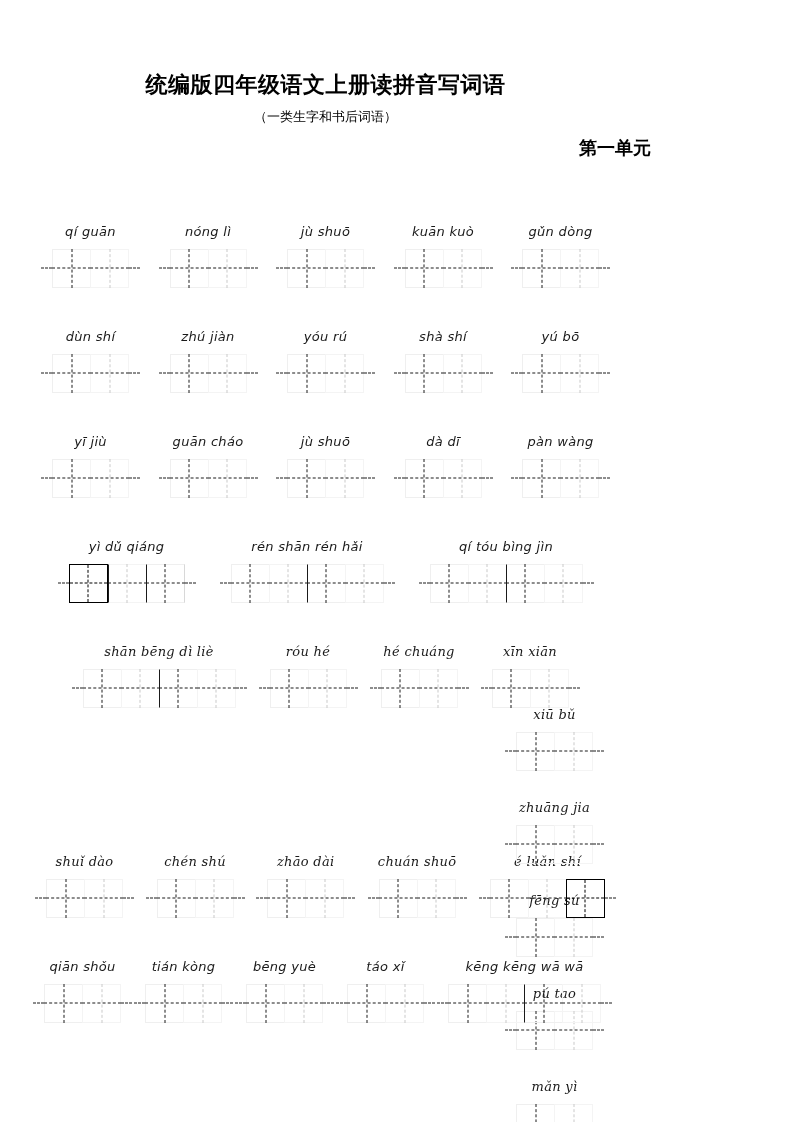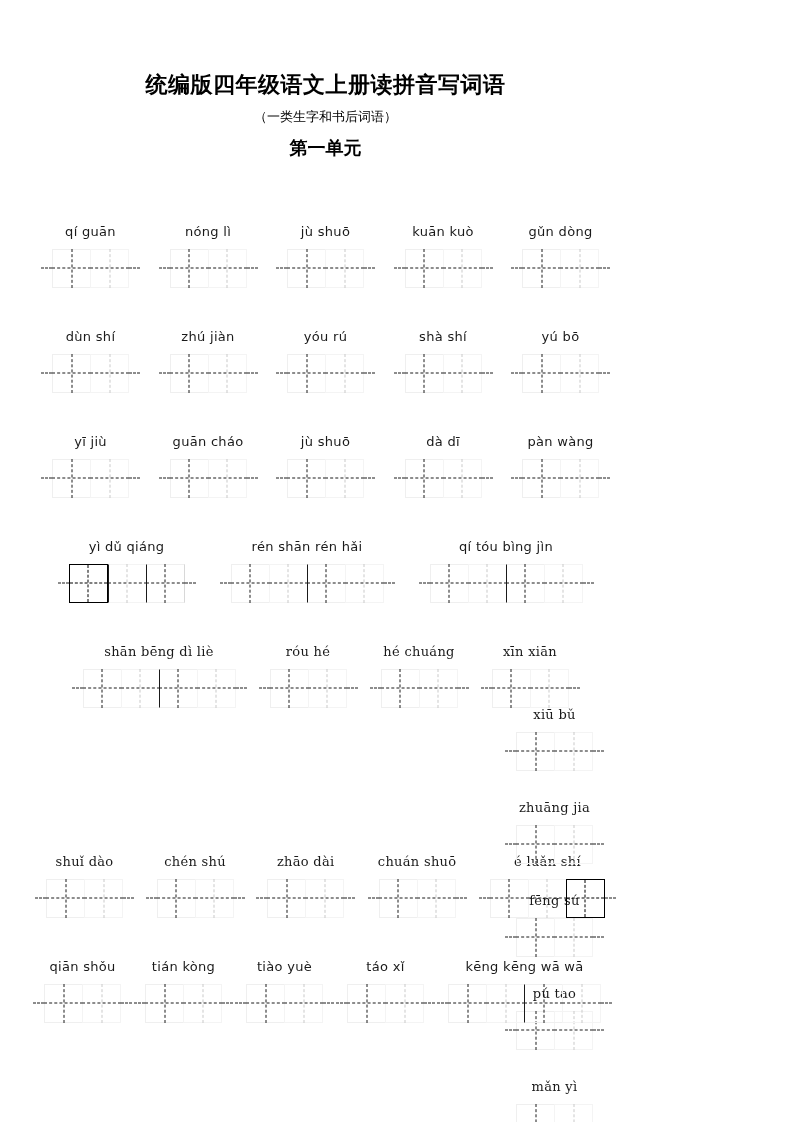--- a/index.html
+++ b/index.html
@@ -40,21 +40,21 @@
   .doc-subtitle {
     text-align: center;
     font-size: 13px;
     font-weight: normal;
     margin: 0;
     padding-top: 11px;
     line-height: 1.2;
     font-family: "DejaVu Sans", "Liberation Sans", sans-serif;
   }
   .unit-title {
-    text-align: center;
+    text-align: right;
     font-size: 18px;
     font-weight: bold;
     margin: 0;
     padding-top: 12px;
     line-height: 1.2;
     font-family: "DejaVu Sans", "Liberation Sans", sans-serif;
   }
 
   
   .sheet {
@@ -62,20 +62,21 @@
     padding: 0;
     position: relative;
     padding-top: 24px;
   }
   .ex-row {
     display: flex;
     align-items: flex-end;
     justify-content: center;
     height: 105px;
     box-sizing: border-box;
+    font-style: italic;
   }
   .ex-group {
     display: flex;
     flex-direction: column;
     align-items: center;
     box-sizing: border-box;
   }
   .pinyin {
     font-family: "DejaVu Sans", "Liberation Sans", sans-serif;
     font-size: 13px;
@@ -446,21 +447,21 @@
           </div>
         </div>
         <div class="ex-group">
           <div class="pinyin">tián kòng</div>
           <div class="grid">
             <div class="cell"></div>
             <div class="cell faint"></div>
           </div>
         </div>
         <div class="ex-group">
-          <div class="pinyin">tiào yuè</div>
+          <div class="pinyin">bēng yuè</div>
           <div class="grid">
             <div class="cell"></div>
             <div class="cell faint"></div>
           </div>
         </div>
         <div class="ex-group">
           <div class="pinyin">táo xǐ</div>
           <div class="grid">
             <div class="cell"></div>
             <div class="cell faint"></div>

